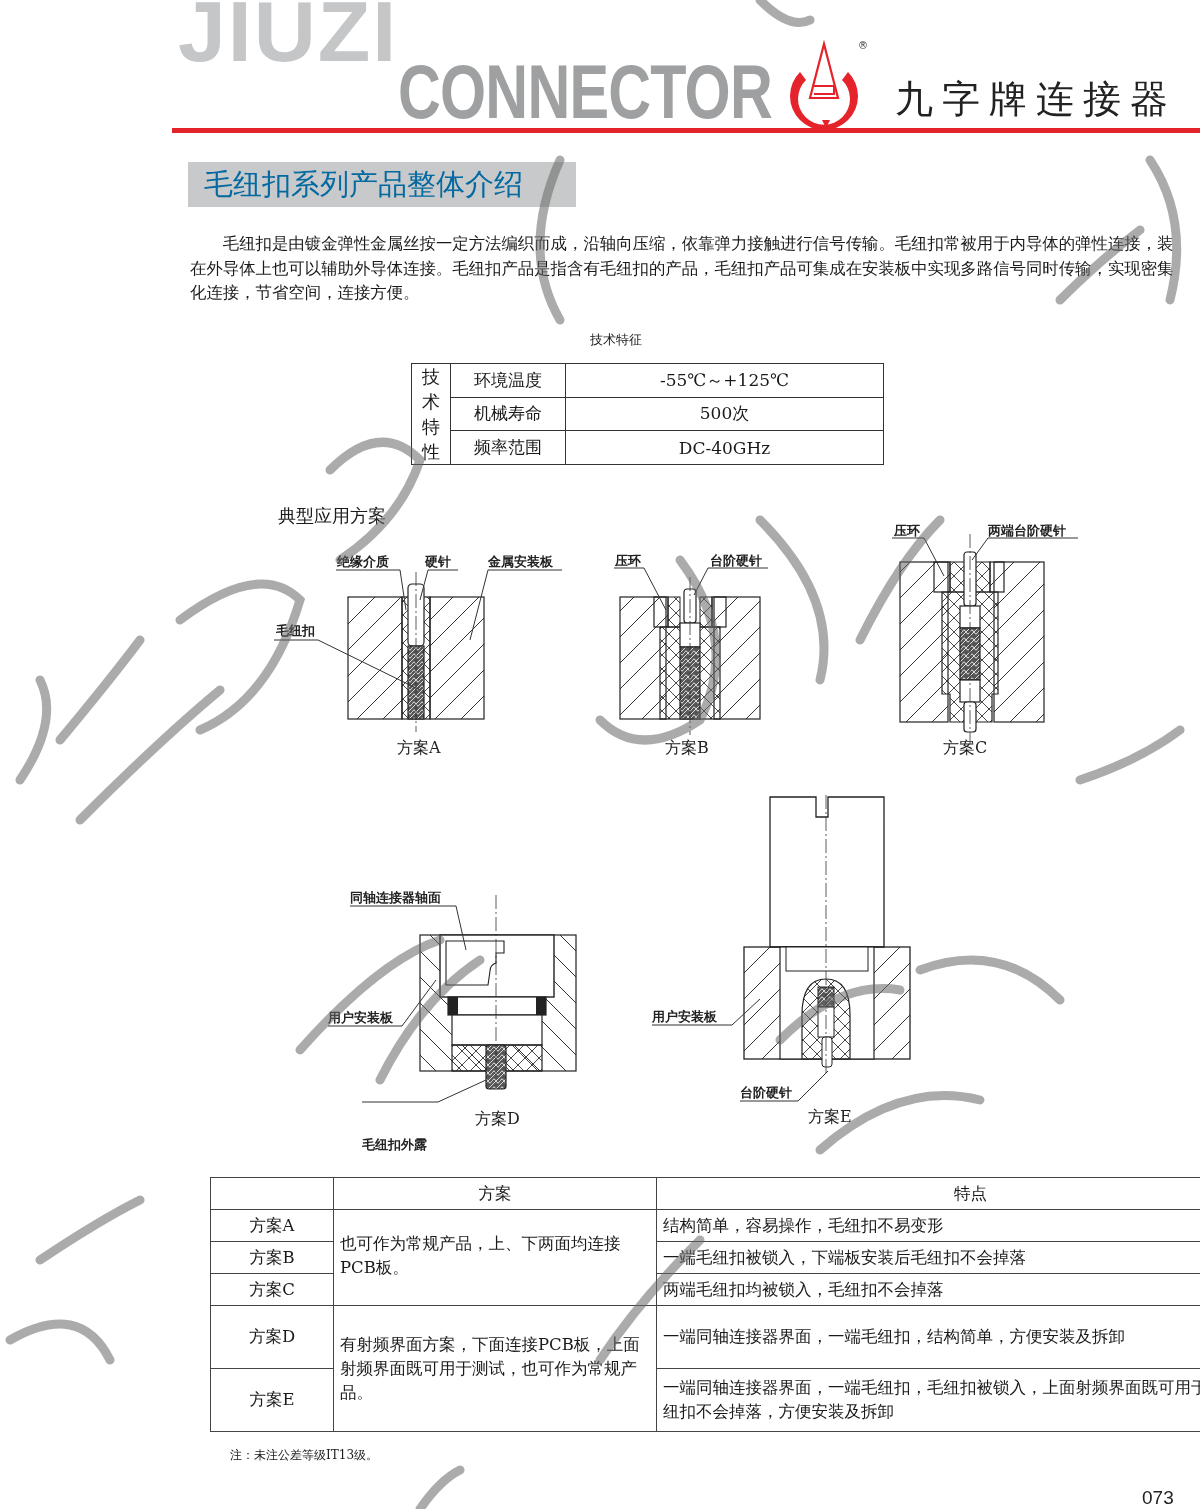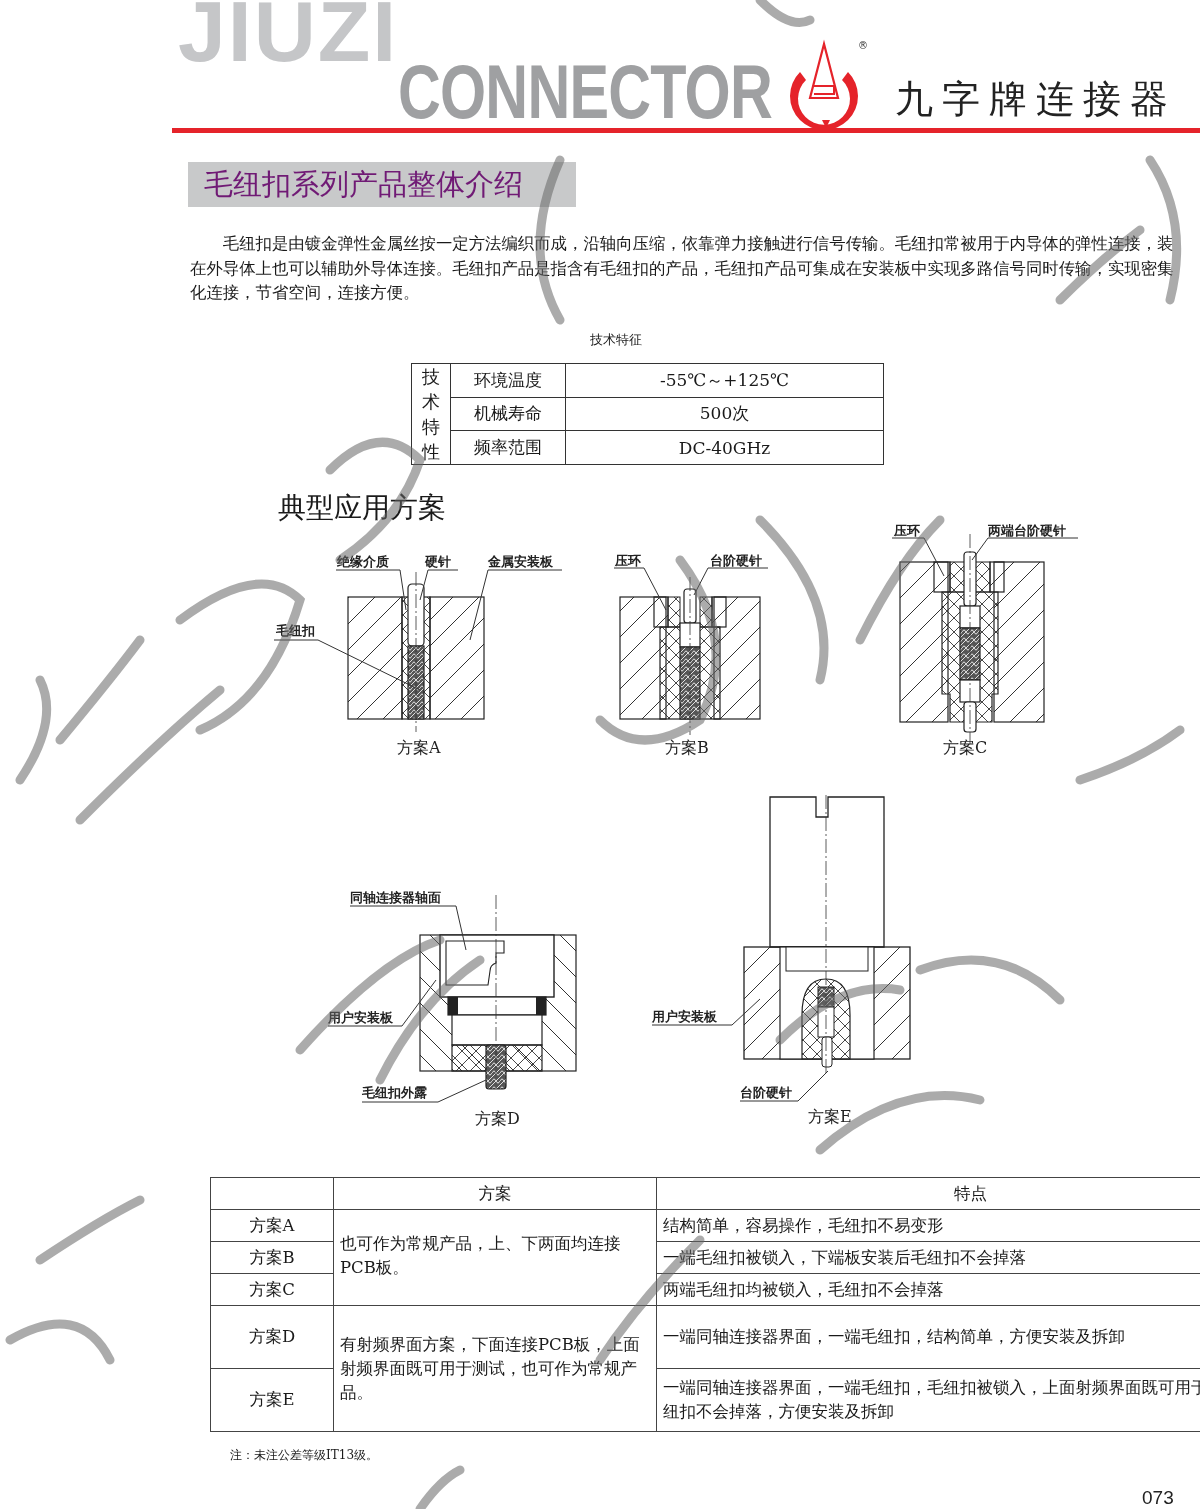--- a/index.html
+++ b/index.html
@@ -10,29 +10,29 @@
                 font-weight:bold; font-size:86px; letter-spacing:2px; color:#c5c6c8; line-height:1; }
   .logo-connector { left:398px; top:54px; font-family:"Liberation Sans","DejaVu Sans",sans-serif;
                 font-weight:bold; font-size:76px; color:#9fa0a2; line-height:1; transform:scaleX(0.78);
                 transform-origin:left top; letter-spacing:-1px; }
   .red-rule { left:172px; top:128px; width:1028px; height:5px; background:#e5232a; }
   .brand-cn { left:876px; top:80px; font-family:"DejaVu Sans",sans-serif; font-size:38px;
               letter-spacing:9px; color:#222; line-height:1;margin-left:19px; }
   .reg { left:858px; top:40px; font-family:"DejaVu Sans",sans-serif; font-size:10px; color:#333; }
   .section-title { left:188px; top:162px; width:388px; height:45px; background:#c8c9ca;
                    font-family:"DejaVu Sans",sans-serif; font-size:29px; line-height:45px;
-                   padding-left:16px; box-sizing:border-box; color:#701a75; }
+                   padding-left:16px; box-sizing:border-box; color:#0369a1; }
   .intro { left:190px; top:232px; width:990px; font-size:16.4px; line-height:24.5px; text-indent:2em; }
   .spec-title { left:590px; top:331px; font-size:13px; }
   table { border-collapse:collapse; }
   .spec-table { left:411px; top:363px; width:473px; }
   .spec-table td { border:1.3px solid #333; height:32px; font-size:17px; text-align:center; padding:0; }
   .spec-side { width:38px; font-size:18px !important; line-height:25px; }
   .spec-label { width:114px; font-family:Liberation Mono, monospace; }
-  .sub-title { left:278px; top:489px; font-family:"DejaVu Sans",sans-serif; font-size:28px; }
+  .sub-title { left:278px; top:504px; font-family:"DejaVu Sans",sans-serif; font-size:18px; }
   .dlabel { font-family:"DejaVu Sans",sans-serif; font-weight:bold; font-size:13px; color:#222; white-space:nowrap; }
   .dcap { font-size:16px; color:#222; white-space:nowrap; }
   .cmp-table { left:210px; top:1177px; width:1075px; }
   .cmp-table td { border:1.3px solid #444; font-size:16.5px; padding:0 6px; line-height:24px; }
   .c1 { width:110px; text-align:center; }
   .c2 { width:310px; }
   .c3 { }
   .note { left:230px; top:1447px; font-size:12px; }
   .page-no { left:1142px; top:1487px; font-family:"Liberation Sans","DejaVu Sans",sans-serif; font-size:19px; color:#222; }
   svg.drw { position:absolute; overflow:visible; }
@@ -180,21 +180,21 @@
   <rect x="28" y="72" width="98" height="18" fill="#fff" stroke="#222" stroke-width="1.2"></rect>
   <rect x="28" y="72" width="10" height="18" fill="#222"></rect>
   <rect x="116" y="72" width="10" height="18" fill="#222"></rect>
   <rect x="32" y="90" width="90" height="30" fill="#fff" stroke="#222" stroke-width="1.2"></rect>
   <rect x="32" y="120" width="90" height="26" fill="url(#cross)" stroke="#222" stroke-width="1.2"></rect>
   <rect x="66" y="120" width="20" height="44" rx="3" fill="url(#fuzz)" stroke="#222" stroke-width="1.2"></rect>
   <line x1="76" y1="-30" x2="76" y2="150" stroke="#333" stroke-width="0.8" stroke-dasharray="14,3,2,3"></line>
 </svg>
 <span class="abs dlabel" style="left:350px;top:889px">同轴连接器轴面</span>
 <span class="abs dlabel" style="left:328px;top:1009px">用户安装板</span>
-<span class="abs dlabel" style="left:362px;top:1084px">毛纽扣外露</span>
+<span class="abs dlabel" style="left:362px;top:1136px">毛纽扣外露</span>
 <svg class="drw" style="left:326px;top:900px" width="200" height="210">
   <line x1="24" y1="6" x2="130" y2="6" stroke="#333"></line>
     <line x1="130" y1="6" x2="140" y2="50" stroke="#333"></line>
   <line x1="2" y1="126" x2="76" y2="126" stroke="#333"></line>
     <line x1="76" y1="126" x2="110" y2="80" stroke="#333"></line>
   <line x1="36" y1="202" x2="112" y2="202" stroke="#333"></line>
     <line x1="112" y1="202" x2="160" y2="180" stroke="#333"></line>
 </svg>
 <span class="abs dcap" style="left:475px;top:1109px">方案D</span>
 

